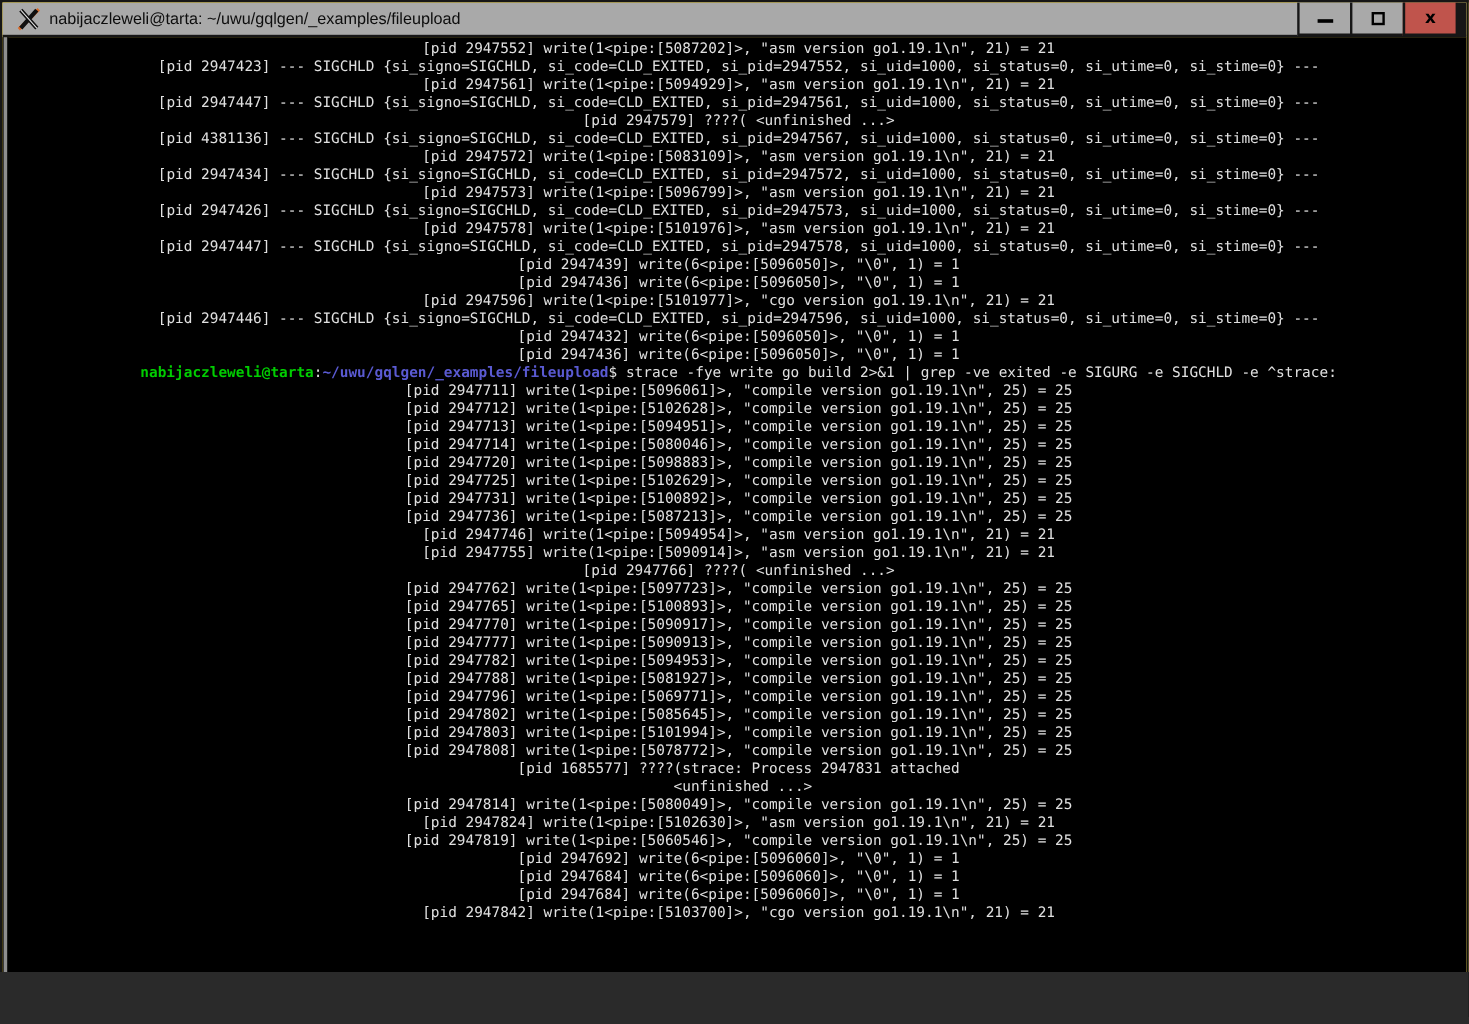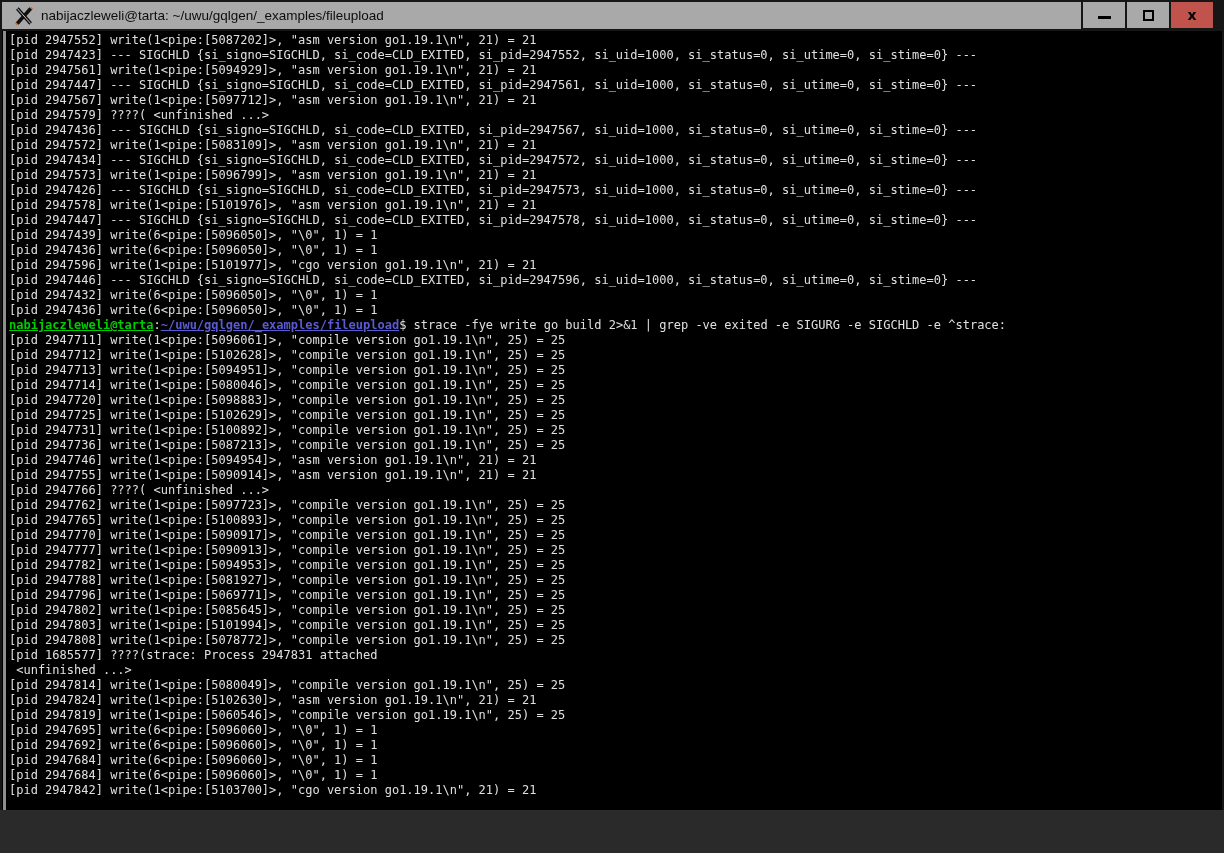--- a/index.html
+++ b/index.html
@@ -49,20 +49,21 @@
   .ctrl.close { background: #c0544c; }
   .ctrl .g-min { display:block; width: 13px; height: 3px; background: #000; margin-top: 4px; }
   .ctrl .g-max { display:block; width: 11px; height: 11px; border: 2px solid #000; background: transparent; }
   .ctrl .g-close { font-size: 14px; font-weight: 700; line-height: 1; }
   .tb-right-pad { width: 7px; height: 29px; background: #161616; }
   
   .terminal {
     position: relative;
     height: 820px;
     background: #000;
+    text-align: center;
   }
   .scrollbar {
     position: absolute;
     left: 0; top: 0; bottom: 0;
     width: 5px;
     background: #000;
   }
   .scrollbar .thumb {
     position: absolute;
     left: 1px; top: 0; bottom: 0;
@@ -74,23 +75,23 @@
     left: 7px; top: 2px; right: 0; bottom: 0;
     overflow: hidden;
   }
   .line {
     font-size: 12px;
     line-height: 15px;
     height: 15px;
     color: #e0e0e0;
     white-space: pre;
   }
-  .prompt-user { color: #00cd00; font-weight: 700; text-decoration: underline; }
+  .prompt-user { color: #00cd00; font-weight: 700; }
   .prompt-sep  { color: #e0e0e0; }
-  .prompt-path { color: #5a5ad2; font-weight: 700; text-decoration: underline; }
+  .prompt-path { color: #5a5ad2; font-weight: 700; }
   .prompt-char { color: #e0e0e0; }
   .cursor {
     display: inline-block;
     width: 7px; height: 13px;
     background: #cfcfcf;
     vertical-align: -2px;
     margin-left: 6px;
   }
 </style>
 </head>
@@ -121,23 +122,22 @@
 
   <div class="terminal">
     <div class="scrollbar">
       <div class="thumb"></div>
     </div>
     <div class="screen">
         <div class="line">[pid 2947552] write(1&lt;pipe:[5087202]&gt;, "asm version go1.19.1\n", 21) = 21</div>
         <div class="line">[pid 2947423] --- SIGCHLD {si_signo=SIGCHLD, si_code=CLD_EXITED, si_pid=2947552, si_uid=1000, si_status=0, si_utime=0, si_stime=0} ---</div>
         <div class="line">[pid 2947561] write(1&lt;pipe:[5094929]&gt;, "asm version go1.19.1\n", 21) = 21</div>
         <div class="line">[pid 2947447] --- SIGCHLD {si_signo=SIGCHLD, si_code=CLD_EXITED, si_pid=2947561, si_uid=1000, si_status=0, si_utime=0, si_stime=0} ---</div>
-        <div class="line">[pid 2947567] write(1&lt;pipe:[5097712]&gt;, "asm version go1.19.1\n", 21) = 21</div>
         <div class="line">[pid 2947579] ????( &lt;unfinished ...&gt;</div>
-        <div class="line">[pid 2947436] --- SIGCHLD {si_signo=SIGCHLD, si_code=CLD_EXITED, si_pid=2947567, si_uid=1000, si_status=0, si_utime=0, si_stime=0} ---</div>
+        <div class="line">[pid 4381136] --- SIGCHLD {si_signo=SIGCHLD, si_code=CLD_EXITED, si_pid=2947567, si_uid=1000, si_status=0, si_utime=0, si_stime=0} ---</div>
         <div class="line">[pid 2947572] write(1&lt;pipe:[5083109]&gt;, "asm version go1.19.1\n", 21) = 21</div>
         <div class="line">[pid 2947434] --- SIGCHLD {si_signo=SIGCHLD, si_code=CLD_EXITED, si_pid=2947572, si_uid=1000, si_status=0, si_utime=0, si_stime=0} ---</div>
         <div class="line">[pid 2947573] write(1&lt;pipe:[5096799]&gt;, "asm version go1.19.1\n", 21) = 21</div>
         <div class="line">[pid 2947426] --- SIGCHLD {si_signo=SIGCHLD, si_code=CLD_EXITED, si_pid=2947573, si_uid=1000, si_status=0, si_utime=0, si_stime=0} ---</div>
         <div class="line">[pid 2947578] write(1&lt;pipe:[5101976]&gt;, "asm version go1.19.1\n", 21) = 21</div>
         <div class="line">[pid 2947447] --- SIGCHLD {si_signo=SIGCHLD, si_code=CLD_EXITED, si_pid=2947578, si_uid=1000, si_status=0, si_utime=0, si_stime=0} ---</div>
         <div class="line">[pid 2947439] write(6&lt;pipe:[5096050]&gt;, "\0", 1) = 1</div>
         <div class="line">[pid 2947436] write(6&lt;pipe:[5096050]&gt;, "\0", 1) = 1</div>
         <div class="line">[pid 2947596] write(1&lt;pipe:[5101977]&gt;, "cgo version go1.19.1\n", 21) = 21</div>
         <div class="line">[pid 2947446] --- SIGCHLD {si_signo=SIGCHLD, si_code=CLD_EXITED, si_pid=2947596, si_uid=1000, si_status=0, si_utime=0, si_stime=0} ---</div>
@@ -163,20 +163,19 @@
         <div class="line">[pid 2947788] write(1&lt;pipe:[5081927]&gt;, "compile version go1.19.1\n", 25) = 25</div>
         <div class="line">[pid 2947796] write(1&lt;pipe:[5069771]&gt;, "compile version go1.19.1\n", 25) = 25</div>
         <div class="line">[pid 2947802] write(1&lt;pipe:[5085645]&gt;, "compile version go1.19.1\n", 25) = 25</div>
         <div class="line">[pid 2947803] write(1&lt;pipe:[5101994]&gt;, "compile version go1.19.1\n", 25) = 25</div>
         <div class="line">[pid 2947808] write(1&lt;pipe:[5078772]&gt;, "compile version go1.19.1\n", 25) = 25</div>
         <div class="line">[pid 1685577] ????(strace: Process 2947831 attached</div>
         <div class="line"> &lt;unfinished ...&gt;</div>
         <div class="line">[pid 2947814] write(1&lt;pipe:[5080049]&gt;, "compile version go1.19.1\n", 25) = 25</div>
         <div class="line">[pid 2947824] write(1&lt;pipe:[5102630]&gt;, "asm version go1.19.1\n", 21) = 21</div>
         <div class="line">[pid 2947819] write(1&lt;pipe:[5060546]&gt;, "compile version go1.19.1\n", 25) = 25</div>
-        <div class="line">[pid 2947695] write(6&lt;pipe:[5096060]&gt;, "\0", 1) = 1</div>
         <div class="line">[pid 2947692] write(6&lt;pipe:[5096060]&gt;, "\0", 1) = 1</div>
         <div class="line">[pid 2947684] write(6&lt;pipe:[5096060]&gt;, "\0", 1) = 1</div>
         <div class="line">[pid 2947684] write(6&lt;pipe:[5096060]&gt;, "\0", 1) = 1</div>
         <div class="line">[pid 2947842] write(1&lt;pipe:[5103700]&gt;, "cgo version go1.19.1\n", 21) = 21</div>
       </div>
   </div>
 </div>
 
 </body></html>

